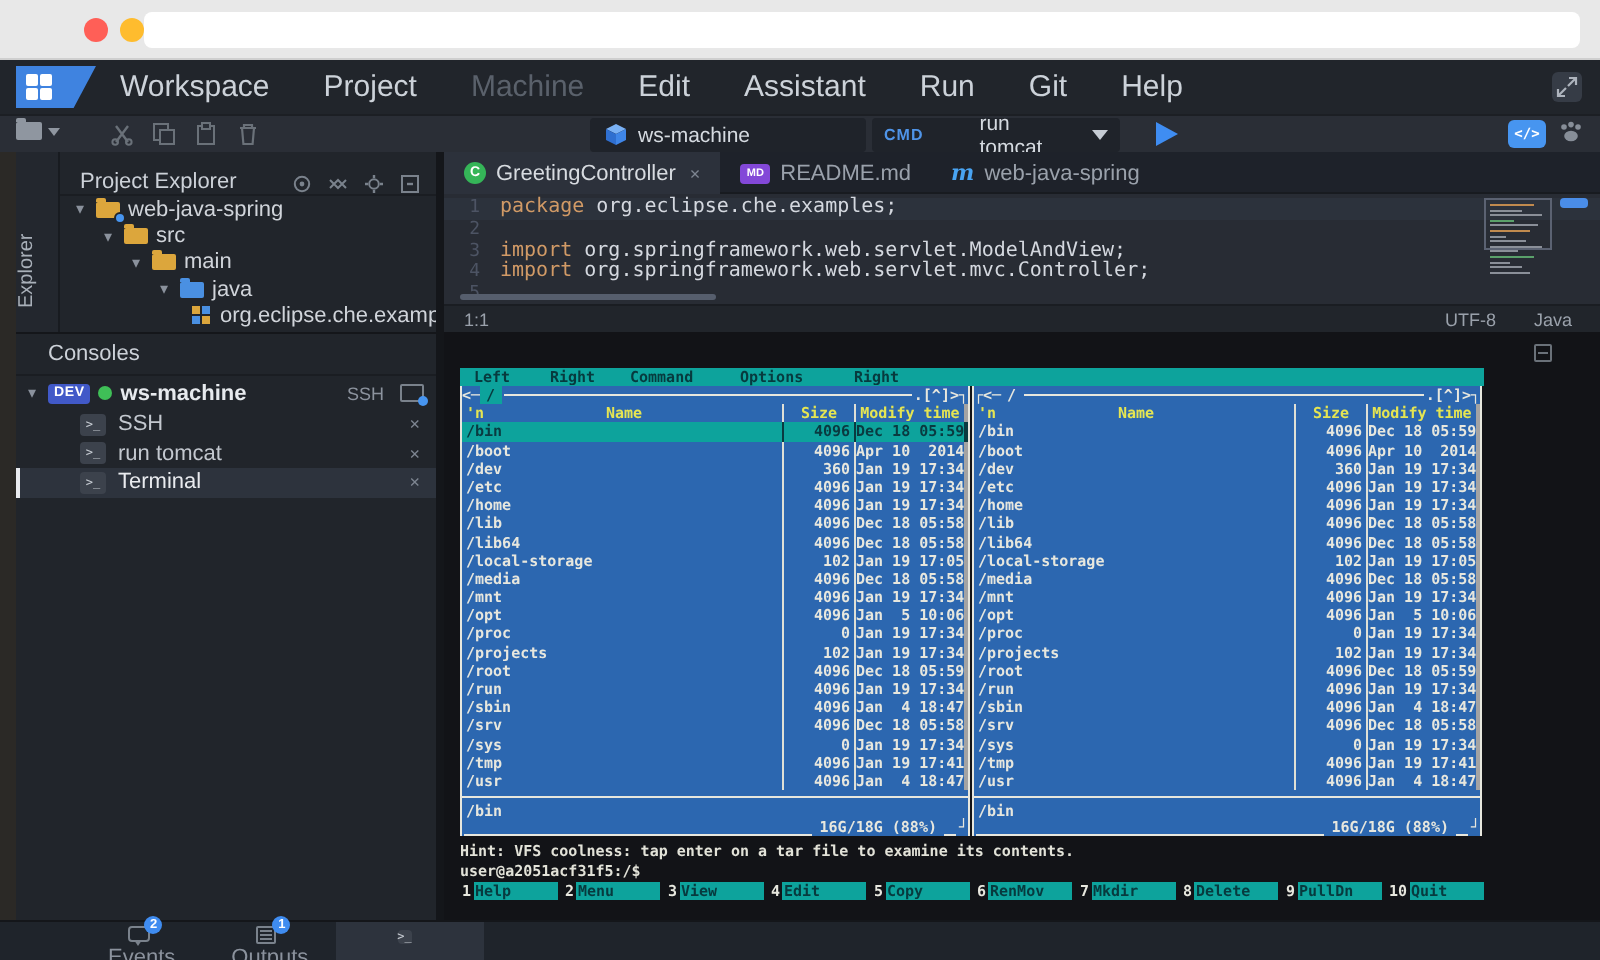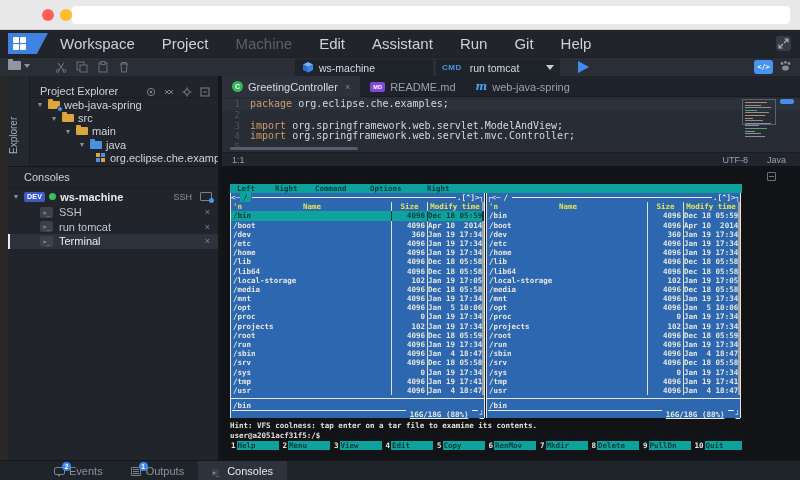--- a/index.html
+++ b/index.html
@@ -24,21 +24,21 @@
   #expand-btn { position:absolute; right:9px; top:6px; width:15px; height:15px; background:#363c46; border-radius:3px; display:flex; align-items:center; justify-content:center; }
 
   
   #toolbar { position:absolute; left:0; top:57px; width:800px; height:19px; background:#2a2e36; border-top:1px solid #1c1f24; }
   .tico { position:absolute; top:3px; }
   .gray-folder { width:13px; height:9px; background:#8f96a0; border-radius:1px; position:relative; }
   .gray-folder::before { content:""; position:absolute; left:0; top:-2px; width:5px; height:2px; background:inherit; border-radius:1px 1px 0 0; }
   .caret { width:0; height:0; border-left:3px solid transparent; border-right:3px solid transparent; border-top:4px solid #8f96a0; }
   #machine-box { position:absolute; left:295px; top:1px; width:138px; height:17px; background:#1f232a; border-radius:2px; display:flex; align-items:center; gap:6px; padding:0 8px; }
   #machine-box span { font-size:10.5px; color:#d5dae0; }
-  #cmd-box { position:absolute; left:436px; top:1px; width:124px; height:17px; background:#1f232a; border-radius:2px; display:flex; align-items:center; padding:0 6px; }
+  #cmd-box { position:absolute; left:436px; top:1px; width:124px; height:17px; background:#1f232a; border-radius:2px; display:flex; align-items:center; padding:0 6px;gap:20px; }
   #cmd-badge { font-size:8px; font-weight:bold; color:#4f94e8; margin-right:8px; letter-spacing:.5px; }
   #cmd-value { font-size:10.5px; color:#d5dae0; flex:1; }
   #cmd-caret { width:0; height:0; border-left:4px solid transparent; border-right:4px solid transparent; border-top:5px solid #c6ccd4; }
   #play-btn { position:absolute; left:578px; top:3px; width:0; height:0; border-top:6px solid transparent; border-bottom:6px solid transparent; border-left:11px solid #3f8df2; cursor:pointer; }
   #code-btn { position:absolute; left:754px; top:2px; width:19px; height:14px; background:#4795f0; border-radius:3px; color:#fff; font-size:7px; font-weight:bold; text-align:center; line-height:14px; font-family:"DejaVu Sans Mono",monospace; }
   #paw-btn { position:absolute; left:779px; top:2px; }
 
   
   #leftedge { position:absolute; left:0; top:76px; width:8px; height:384px; background:#2b2926; }
   #sidestrip { position:absolute; left:8px; top:76px; width:22px; height:384px; background:#23272e; border-right:1px solid #181b20; }
@@ -129,33 +129,33 @@
   .r-time { width:57px; border-left:1px solid #dfe0d6; border-right:2px solid #a3a3a3; text-align:right; padding-right:2px; white-space:pre; }
   .mc-cols { color:#e5e552; }
   .mc-cols .c-sort { position:absolute; left:2px; }
   .mc-cols .c-name { display:block; text-align:center; }
   .mc-cols .r-size,.mc-cols .r-time { text-align:center; padding-right:0; }
   .mc-file.sel { background:#0da39c; color:#0a3a40; }
   .mc-file.sel .r-size,.mc-file.sel .r-time { border-color:#0a3a40; }
   .mc-sep { height:6px; position:relative; }
   .mc-sep::after { content:""; position:absolute; left:0; right:0; top:3px; height:1px; background:#e7e7de; }
   .mc-status { padding-left:2px; }
-  .mc-bottomline { height:8px; display:flex; align-items:flex-start; white-space:pre;text-decoration:underline; }
+  .mc-bottomline { height:8px; display:flex; align-items:flex-end; white-space:pre; }
   .mc-usage { padding:0 3px; }
   #mc-hint { margin-top:3px; color:#e2e2d8; white-space:pre; }
   #mc-prompt { color:#e2e2d8; white-space:pre; }
   #mc-fnbar { display:flex; margin-top:1px; height:9.2px; }
   .fnkey { flex:1; display:flex; margin-right:3px; }
   .fnkey:last-child { margin-right:0; }
   .fn-num { color:#e7e7de; padding:0 1px; }
   .fn-label { flex:1; background:#0da39c; color:#073a3e; padding-left:1px; }
 
   
   #bottombar { position:absolute; left:0; top:460px; width:800px; height:20px; background:#1f242b; border-top:1px solid #14161a; display:flex; align-items:stretch; }
-  .btab { display:flex; align-items:center; gap:2px; padding:0 14px; font-size:11px; color:#8b929d; }
+  .btab { display:flex; align-items:center; gap:12px; padding:0 14px; font-size:11px; color:#8b929d;flex-direction:column; }
   .btab:first-child { margin-left:40px; }
   .btab.active { background:#2d333d; color:#e6e9ed; }
   .bico-wrap { position:relative; width:13px; height:12px; }
   .bubble { width:11px; height:8px; border:1px solid #7a828c; border-radius:2px; position:absolute; left:0; top:2px; }
   .bubble::after { content:""; position:absolute; left:2px; bottom:-3px; border-left:2px solid transparent; border-right:2px solid transparent; border-top:3px solid #7a828c; }
   .doc { width:10px; height:9px; border:1px solid #7a828c; border-radius:1px; position:absolute; left:0; top:2px; }
   .doc::after { content:""; position:absolute; left:1px; top:1px; width:6px; height:1px; background:#7a828c; box-shadow:0 2px 0 #7a828c, 0 4px 0 #7a828c; }
   .nbadge { position:absolute; right:-4px; top:-3px; min-width:9px; height:9px; border-radius:5px; background:#3f8cf0; color:#fff; font-size:6.5px; line-height:9px; text-align:center; padding:0 1px; font-weight:bold; }
   svg.lineico { display:block; }
 </style>

